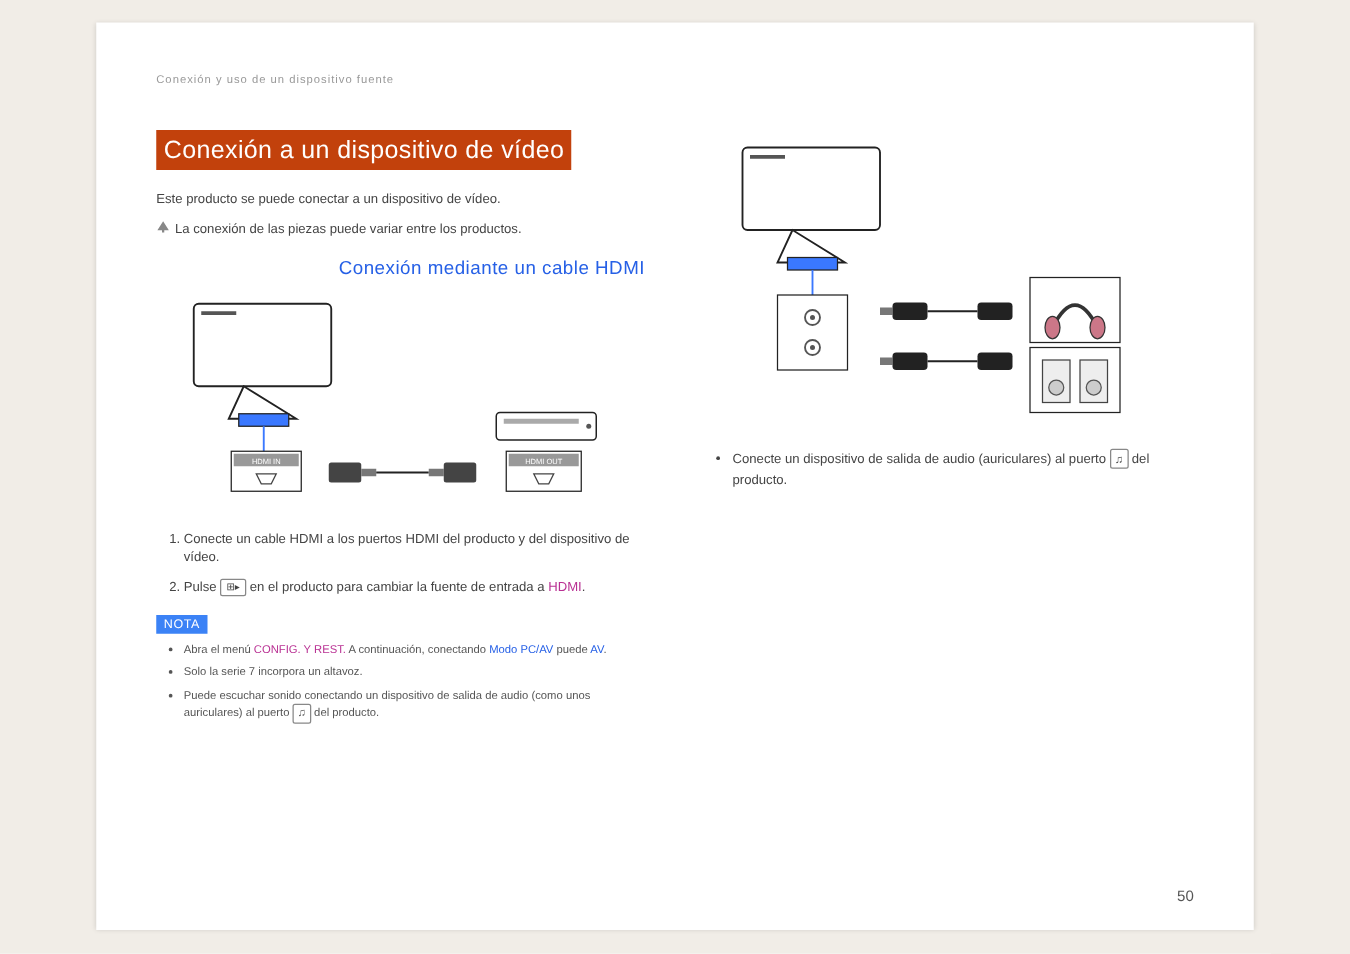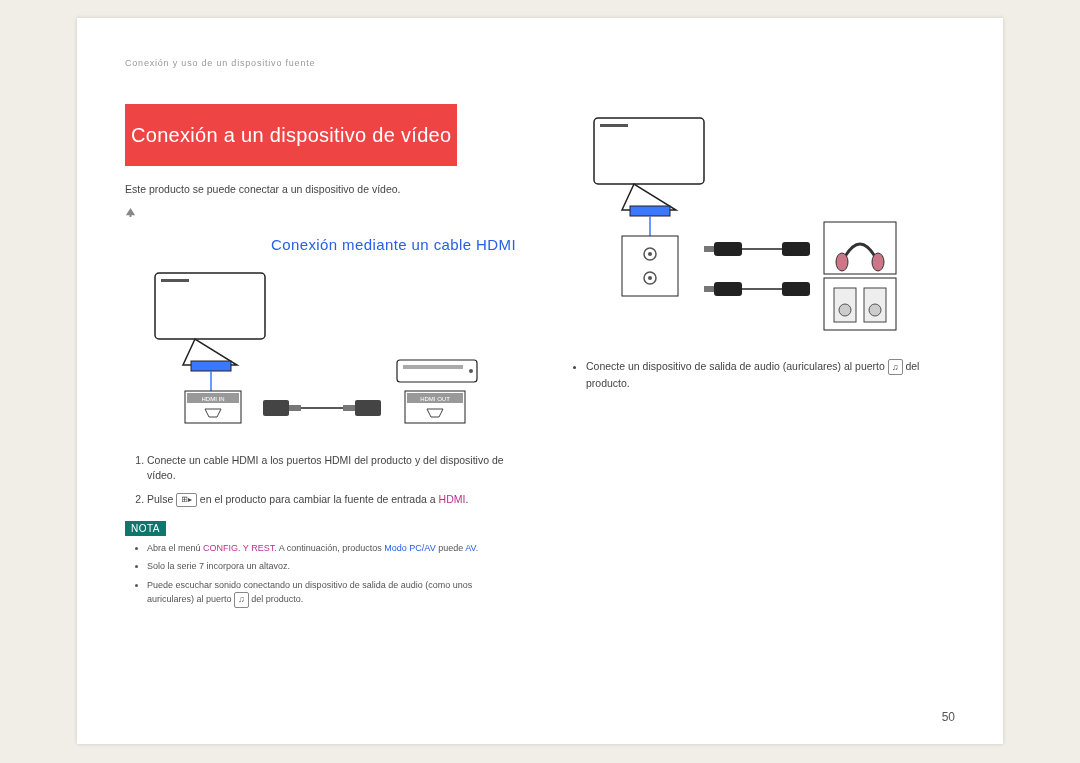--- a/index.html
+++ b/index.html
@@ -26,25 +26,25 @@
     letter-spacing: 0.8px;
     color: #999;
     margin-bottom: 36px;
   }
   .columns {
     display: flex;
     gap: 48px;
   }
   .col { flex: 1; }
   .h1 {
-    background: #ef4444;
+    background: #c2410c;
     color: #fff;
     font-size: 20px;
     font-weight: 400;
-    padding: 18px 6px;
+    padding: 3px 6px;
     display: inline-block;
     line-height: 1.3;
     margin-bottom: 16px;
     letter-spacing: .3px;
   }
   .body-text {
     font-size: 10.5px;
     color: #444;
     margin-bottom: 8px;
     line-height: 1.5;
@@ -65,21 +65,21 @@
   }
   .diagram { margin: 6px 0 14px; }
   ol.steps {
     list-style: decimal;
     margin: 6px 0 10px 22px;
     font-size: 10.5px;
     color: #444;
   }
   ol.steps li { margin-bottom: 8px; line-height:1.5; }
   .note-label {
-    background: #0f766e;
+    background: #3b82f6;
     color: #fff;
     font-size: 10px;
     padding: 2px 6px;
     display: inline-block;
     margin-bottom: 6px;
     letter-spacing: .5px;
   }
   ul.notes {
     list-style: disc;
     margin-left: 22px;
@@ -133,21 +133,21 @@
 
     <div class="col">
       <div class="h1">Conexión a un dispositivo de vídeo</div>
 
       <p class="body-text">Este producto se puede conectar a un dispositivo de vídeo.</p>
       <p class="body-text">
         <span class="info-icon">
           <svg viewBox="0 0 12 12" width="11" height="11">
             <path d="M6 1 L1 9 L5 9 L5 11 L7 11 L7 9 L11 9 Z" fill="#888"></path>
           </svg>
-        </span>
+        </span><span>La conexión de las piezas puede variar entre los productos.</span>
       </p>
 
       <div class="h2">Conexión mediante un cable HDMI</div>
 
       
       <div class="diagram">
         <svg width="360" height="170" viewBox="0 0 360 170">
 
           <rect x="30" y="8" width="110" height="66" rx="4" fill="#fff" stroke="#222" stroke-width="1.5"></rect>
           <rect x="36" y="14" width="28" height="3" fill="#555"></rect>
@@ -181,21 +181,21 @@
       <ol class="steps">
         <li>Conecte un cable HDMI a los puertos HDMI del producto y del dispositivo de vídeo.</li>
         <li>
           <span>Pulse </span><span class="source-btn">⊞▸</span><span> en el producto para cambiar la fuente de entrada a </span><span class="em-hdmi">HDMI</span>.
         </li>
       </ol>
 
       <div class="note-label">NOTA</div>
       <ul class="notes">
         <li>
-          <span>Abra el menú </span><span class="em-config">CONFIG. Y REST.</span><span> A continuación, productos </span><span class="em-mode">Modo PC/AV</span><span> puede </span><span class="em-av">AV</span><span>.</span>
+          <span>Abra el menú </span><span class="em-config">CONFIG. Y REST.</span><span> A continuación, conectando </span><span class="em-mode">Modo PC/AV</span><span> puede </span><span class="em-av">AV</span><span>.</span>
         </li>
         <li>Solo la serie 7 incorpora un altavoz.</li>
         <li>
           <span>Puede escuchar sonido conectando un dispositivo de salida de audio (como unos auriculares) al puerto </span><span class="hp-icon">♫</span><span> del producto.</span>
         </li>
       </ul>
     </div>
 
     <div class="col">
 

